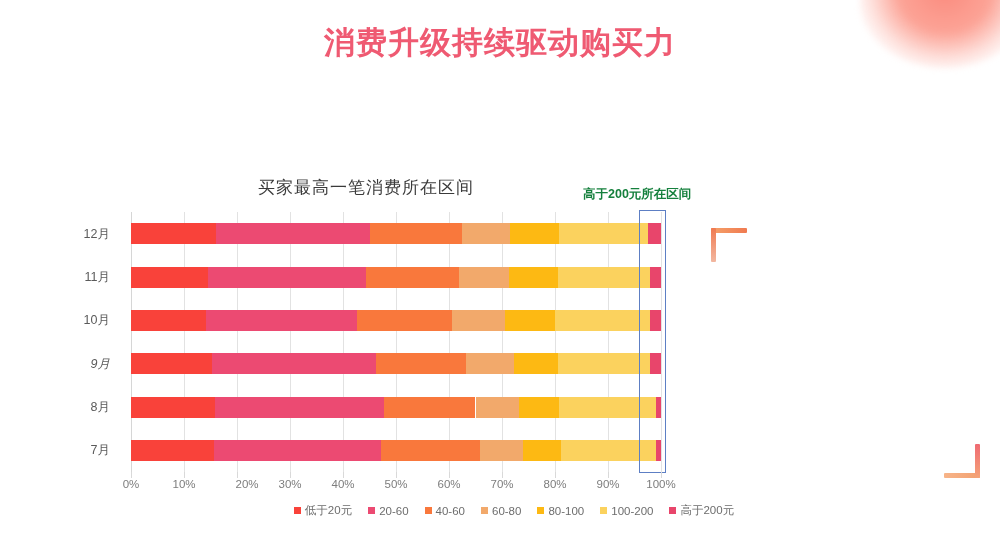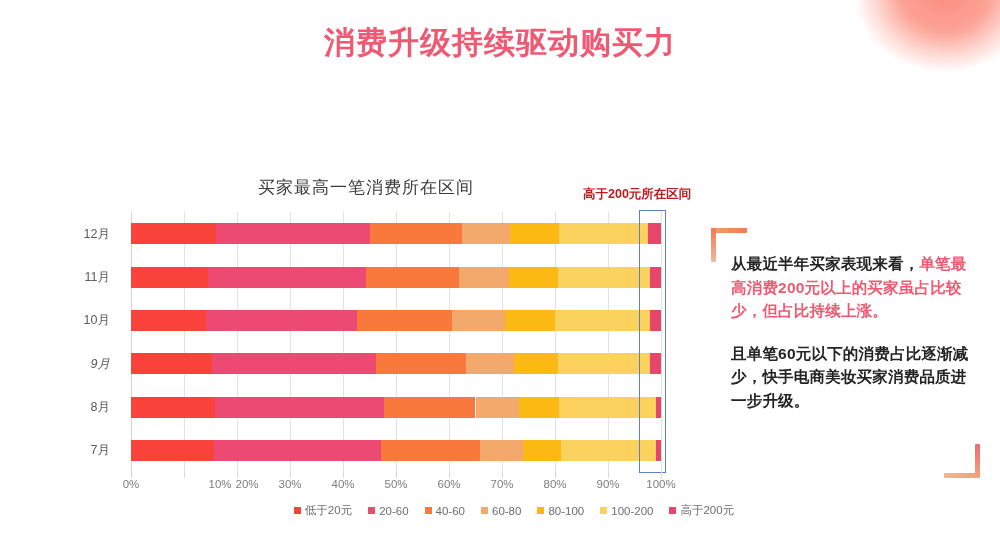--- a/index.html
+++ b/index.html
@@ -31,21 +31,21 @@
     letter-spacing: 0.5px;
   }
 
   
   .chart-title {
     position: absolute; top: 176px; left: 258px;
     font-size: 17px; color: #3a3a3a; letter-spacing: 1px;
   }
   .box-label {
     position: absolute; top: 186px; left: 583px;
-    font-size: 12.5px; color: #b91c1c; font-weight: bold;
+    font-size: 12.5px; color: #15803d; font-weight: bold;
   }
 
   #plot {
     position: absolute;
     left: 131px; top: 212px;
     width: 530px; height: 260px;
   }
   .gridline {
     position: absolute; top: 0; bottom: 0; width: 1px;
     background: #e2e2e2;
@@ -190,21 +190,21 @@
         <div class="seg" title="7月 20-40 31.5%" style="left: 83.21px; width: 166.95px; background: rgb(236, 74, 114);"></div>
         <div class="seg" title="7月 40-60 18.6%" style="left: 250.16px; width: 98.58px; background: rgb(249, 120, 60);"></div>
         <div class="seg" title="7月 60-80 8.2%" style="left: 348.74px; width: 43.46px; background: rgb(242, 169, 107);"></div>
         <div class="seg" title="7月 80-100 7.2%" style="left: 392.2px; width: 38.16px; background: rgb(253, 185, 19);"></div>
         <div class="seg" title="7月 100-200 17.8%" style="left: 430.36px; width: 94.34px; background: rgb(251, 210, 94);"></div>
         <div class="seg" title="7月 高于200元 1%" style="left: 524.7px; width: 5.3px; background: rgb(232, 69, 107);"></div>
       </div>
     </div>
   <div class="xlabels" id="xlabels">
       <span style="left: 131px;">0%</span>
-      <span style="left: 184px; margin-left: 36px;">10%</span>
+      <span style="left: 184px;">10%</span>
       <span style="left: 247px;">20%</span>
       <span style="left: 290px;">30%</span>
       <span style="left: 343px;">40%</span>
       <span style="left: 396px;">50%</span>
       <span style="left: 449px;">60%</span>
       <span style="left: 502px;">70%</span>
       <span style="left: 555px;">80%</span>
       <span style="left: 608px;">90%</span>
       <span style="left: 661px;">100%</span>
     </div>
@@ -244,26 +244,20 @@
 
   <div class="bracket br-tl">
     <i class="h"></i>
       <i class="v"></i>
   </div>
   <div class="bracket br-br">
     <i class="h"></i>
       <i class="v"></i>
   </div>
 
-  <div class="ann">
-    <p>
-      <span>从最近半年买家表现来看，</span><span class="pink">单笔最高消费200元以上的买家虽占比较少，但占比持续上涨。</span>
-    </p>
-    <p>且单笔60元以下的消费占比逐渐减少，快手电商美妆买家消费品质进一步升级。</p>
-  </div>
 
 <div class="tick" style="left: 131px;"></div>
     <div class="tick" style="left: 184px;"></div>
     <div class="tick" style="left: 237px;"></div>
     <div class="tick" style="left: 290px;"></div>
     <div class="tick" style="left: 343px;"></div>
     <div class="tick" style="left: 396px;"></div>
     <div class="tick" style="left: 449px;"></div>
     <div class="tick" style="left: 502px;"></div>
     <div class="tick" style="left: 555px;"></div>

